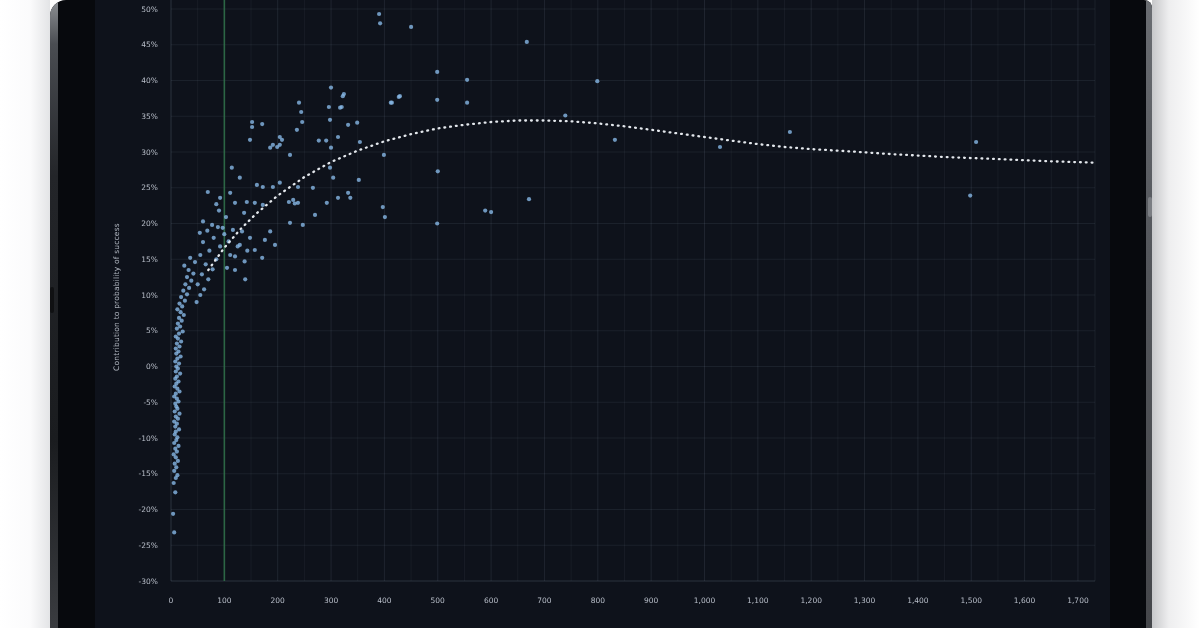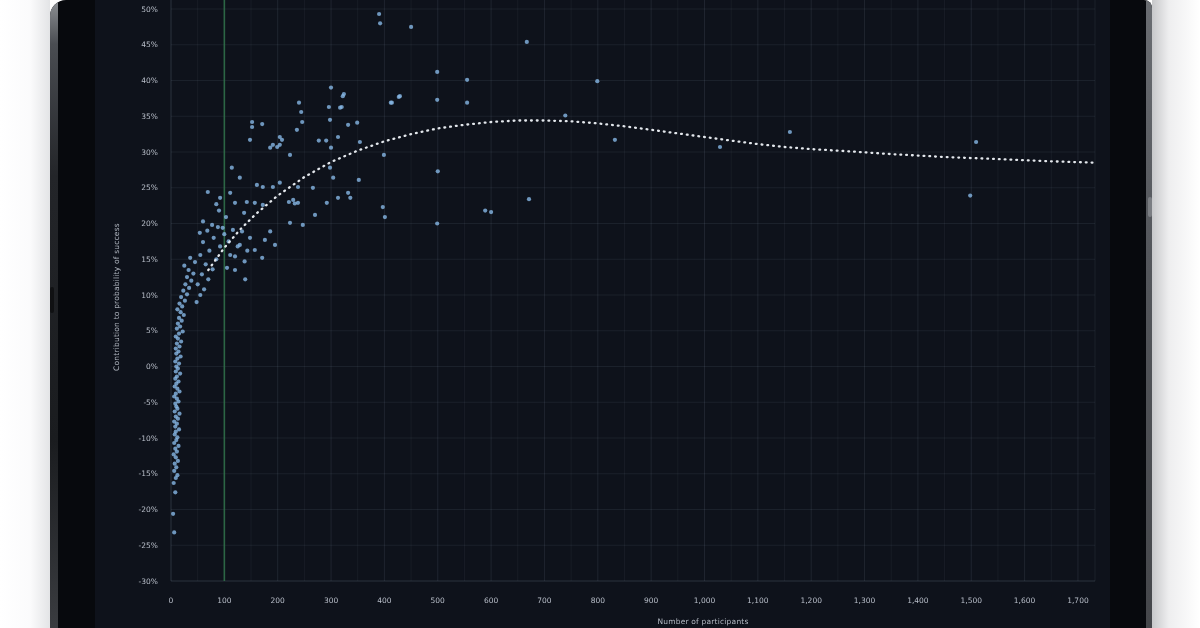--- a/index.html
+++ b/index.html
@@ -335,19 +335,18 @@
           <text x="609.5" y="603" text-anchor="middle" class="tick">1,000</text>
           <text x="662.85" y="603" text-anchor="middle" class="tick">1,100</text>
           <text x="716.1999999999999" y="603" text-anchor="middle" class="tick">1,200</text>
           <text x="769.55" y="603" text-anchor="middle" class="tick">1,300</text>
           <text x="822.9" y="603" text-anchor="middle" class="tick">1,400</text>
           <text x="876.25" y="603" text-anchor="middle" class="tick">1,500</text>
           <text x="929.5999999999999" y="603" text-anchor="middle" class="tick">1,600</text>
           <text x="982.9499999999999" y="603" text-anchor="middle" class="tick">1,700</text>
         </svg>
       <div class="axis-title y-title">Contribution to probability of success</div>
-      <div class="axis-title x-title">Number of participants</div>
     </div>
     <div class="rim-right">
       <div class="nub-right"></div>
     </div>
   </div>
 </div>
 
 </body></html>

